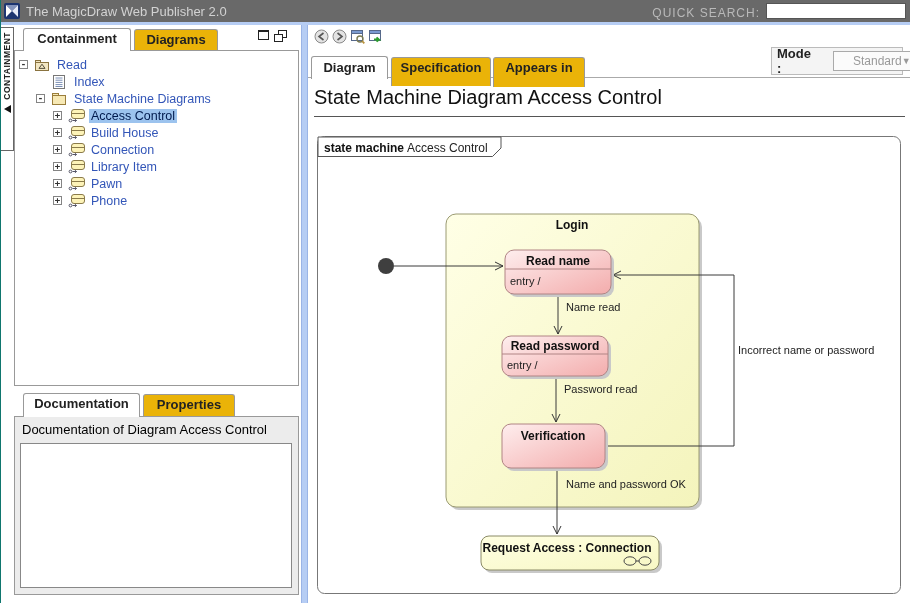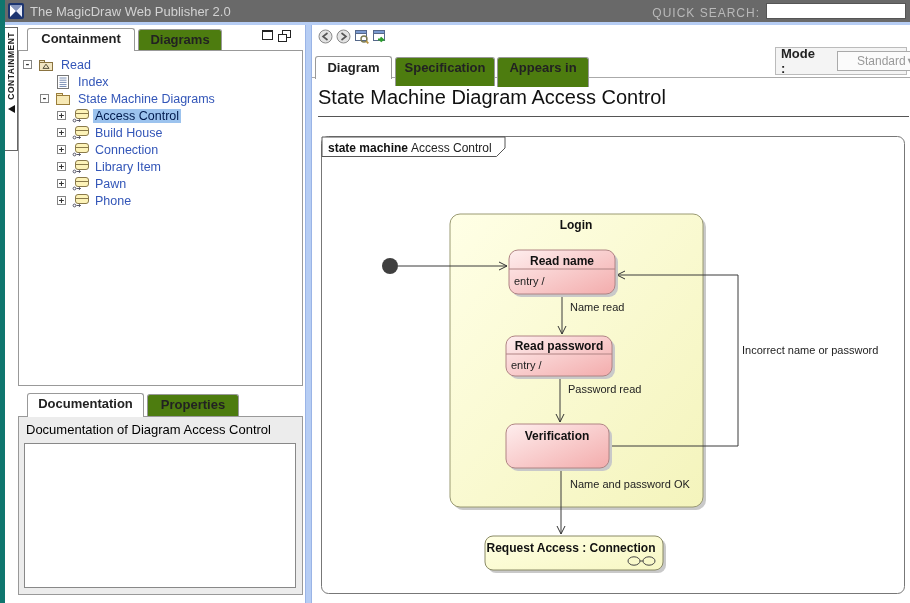--- a/index.html
+++ b/index.html
@@ -1,35 +1,35 @@
 <!DOCTYPE html>
 <html><head>
 <meta charset="utf-8">
 <style>
   *{margin:0;padding:0;box-sizing:border-box;font-family:"Liberation Sans",sans-serif}
   html,body{background:#fff}
-  #app{position:relative;width:910px;height:603px;background:#fff;overflow:hidden;border-left:5px solid #0f766e}
+  #app{position:relative;width:910px;height:603px;background:#fff;overflow:hidden;border-left:1px solid #0f766e}
 
   
   .titlebar{position:absolute;left:0;top:0;width:100%;height:22px;background:#696969;display:flex;align-items:center}
   .logo{width:16px;height:16px;margin:0 6px 0 3px;flex:0 0 auto}
   .apptitle{color:#d2d2d2;font-size:13px}
   .qs-label{position:absolute;right:150px;top:6px;color:#b9b9b9;font-size:12px;letter-spacing:1px}
   .qs-input{position:absolute;right:4px;top:3px;width:140px;height:16px;border:1px solid #555;background:#fff;font-size:11px;padding:0 3px}
   .blueline{position:absolute;left:0;top:22px;width:100%;height:3px;background:#b6cdf4}
   .vdivider{position:absolute;left:300px;top:25px;width:7px;height:578px;background:#b6cdf4;border-left:1px solid #9ab4e6;border-right:1px solid #9ab4e6}
 
   
   .sidetab{position:absolute;left:0;top:27px;width:13px;height:124px;background:#fff;border:1px solid #666;border-left:none;display:flex;flex-direction:column;align-items:center;justify-content:flex-start}
   .sidetab .vtext{writing-mode:vertical-rl;transform:rotate(180deg);font-size:8.5px;font-weight:bold;color:#222;letter-spacing:.5px;margin-top:4px}
   .tri-left{width:0;height:0;border-top:4px solid transparent;border-bottom:4px solid transparent;border-right:7px solid #111;margin:5px 0 4px 0}
 
   
   .leftpanel{position:absolute;left:13px;top:25px;width:287px;height:578px;background:#fff}
-  .tab{position:absolute;font-size:13px;font-weight:bold;color:#222;text-align:center;border:1px solid #999;border-bottom:none;border-radius:3px 3px 0 0;background:#4d7c0f;line-height:20px;cursor:pointer}
+  .tab{position:absolute;font-size:13px;font-weight:bold;color:#222;text-align:center;border:1px solid #999;border-bottom:none;border-radius:3px 3px 0 0;background:#eab308;line-height:20px;cursor:pointer}
   .tab.active{background:#fff;z-index:3}
   .winicons{position:absolute;top:5px;right:14px;display:flex;gap:5px}
   .ic-min{width:11px;height:10px;border:1px solid #222;border-top:2px solid #222;background:#fff}
   .ic-casc{position:relative;width:13px;height:12px}
   .ic-casc i{position:absolute;border:1px solid #222;background:#fff;width:9px;height:8px;display:block}
   .ic-casc i:nth-child(1){right:0;top:0}
   .ic-casc i:nth-child(2){left:0;bottom:0}
 
   .treebox{position:absolute;left:0;top:25px;width:285px;height:336px;background:#fff;border:1px solid #999;z-index:1}
   .trow{position:absolute;height:17px;display:flex;align-items:center;font-size:12.5px;color:#3356b8;white-space:nowrap;cursor:pointer}

